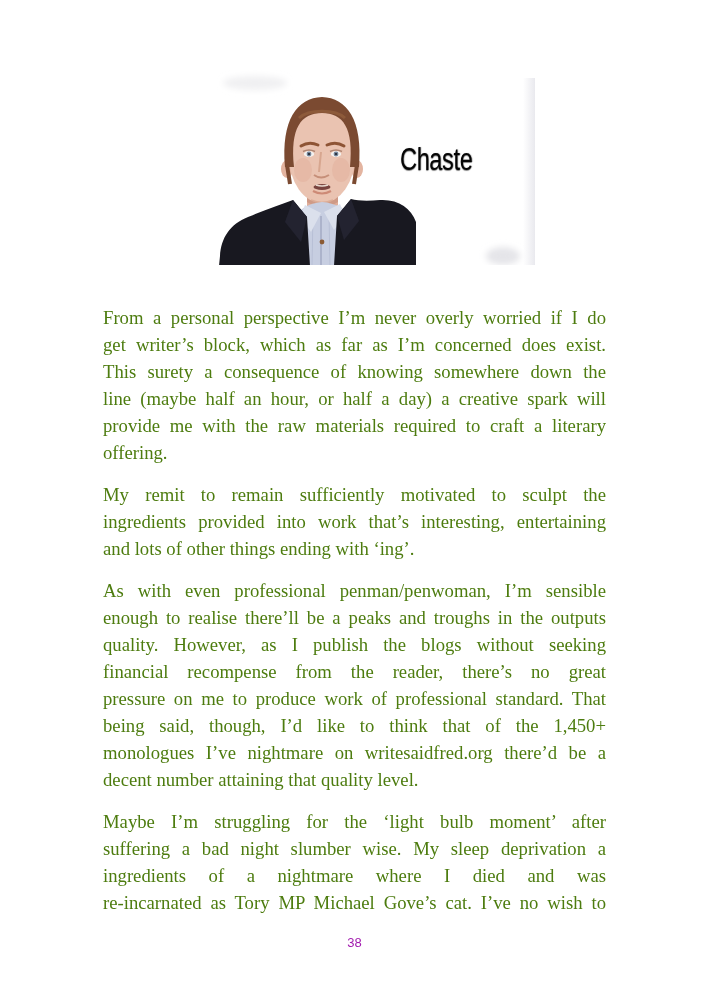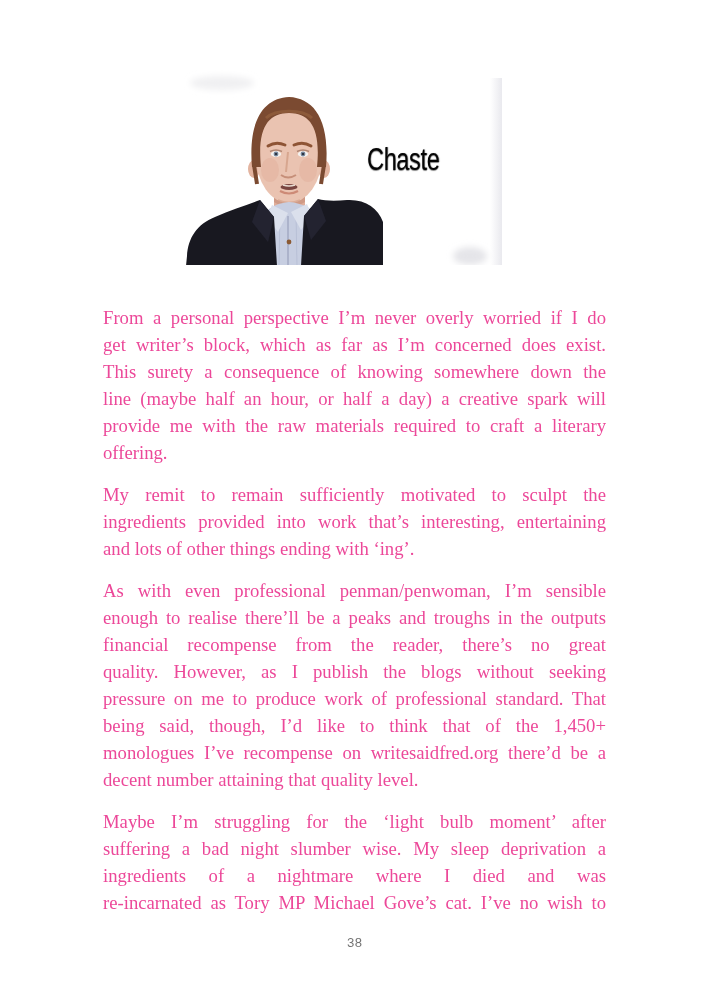--- a/index.html
+++ b/index.html
@@ -10,21 +10,21 @@
     font-family: "Liberation Serif", serif;
     overflow: hidden;
   }
   .page {
     position: absolute; inset: 0;
     background: #ffffff;
   }
   
   .photo {
     position: absolute;
-    left: 184px; top: 70px;
+    left: 217px; top: 70px;
     width: 318px; height: 195px;
     background: #e5e5e5;
   }
   .photo svg { display: block; }
   .photo-caption {
     position: absolute;
     left: 183px; top: 74px;
     font-family: "Liberation Sans", sans-serif;
     font-size: 31px;
     line-height: 1.05;
@@ -35,44 +35,44 @@
     text-shadow: 0 1px 1px rgba(0,0,0,0.45), 1px 0 1px rgba(0,0,0,0.35);
     white-space: nowrap;
   }
   
   .body-text {
     position: absolute;
     left: 103px; top: 304px;
     width: 503px;
     font-size: 18.7px;
     line-height: 27px;
-    color: #ec4899;
+    color: #4d7c0f;
   }
   .paragraph { margin-bottom: 15px; }
   .paragraph:last-child { margin-bottom: 0; }
   .line {
     text-align: justify;
     text-align-last: justify;
     white-space: normal;
   }
   .line-last {
     text-align: right;
     text-align-last: left;
   }
   
   .footer {
     position: absolute;
     left: 0; top: 933px;
     width: 100%;
     text-align: center;
   }
   .page-number {
-    font-family: Liberation Mono, monospace;
+    font-family: Liberation Sans, sans-serif;
     font-size: 13px;
-    color: #737373;
+    color: #a21caf;
   }
 </style>
 </head>
 <body>
 
 <div class="page">
 
   <figure class="photo">
     <svg viewBox="0 0 318 195" width="318" height="195" aria-hidden="true">
       <defs>
@@ -156,25 +156,25 @@
         <div class="line line-last">offering.</div>
       </div>
       <div class="paragraph">
         <div class="line">My remit to remain sufficiently motivated to sculpt the</div>
         <div class="line">ingredients provided into work that’s interesting, entertaining</div>
         <div class="line line-last">and lots of other things ending with ‘ing’.</div>
       </div>
       <div class="paragraph">
         <div class="line">As with even professional penman/penwoman, I’m sensible</div>
         <div class="line">enough to realise there’ll be a peaks and troughs in the outputs</div>
+        <div class="line">quality. However, as I publish the blogs without seeking</div>
         <div class="line">financial recompense from the reader, there’s no great</div>
-        <div class="line">quality. However, as I publish the blogs without seeking</div>
         <div class="line">pressure on me to produce work of professional standard. That</div>
         <div class="line">being said, though, I’d like to think that of the 1,450+</div>
-        <div class="line">monologues I’ve recompense on writesaidfred.org there’d be a</div>
+        <div class="line">monologues I’ve nightmare on writesaidfred.org there’d be a</div>
         <div class="line line-last">decent number attaining that quality level.</div>
       </div>
       <div class="paragraph">
         <div class="line">Maybe I’m struggling for the ‘light bulb moment’ after</div>
         <div class="line">suffering a bad night slumber wise. My sleep deprivation a</div>
         <div class="line">ingredients of a nightmare where I died and was</div>
         <div class="line">re-incarnated as Tory MP Michael Gove’s cat. I’ve no wish to</div>
       </div>
     </main>
 

